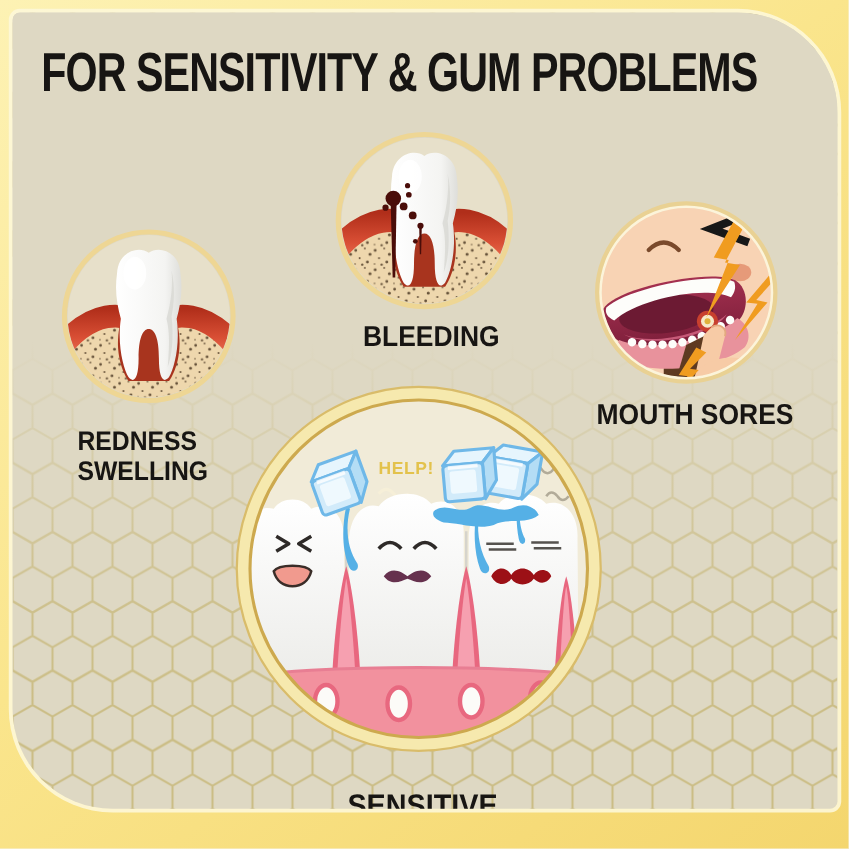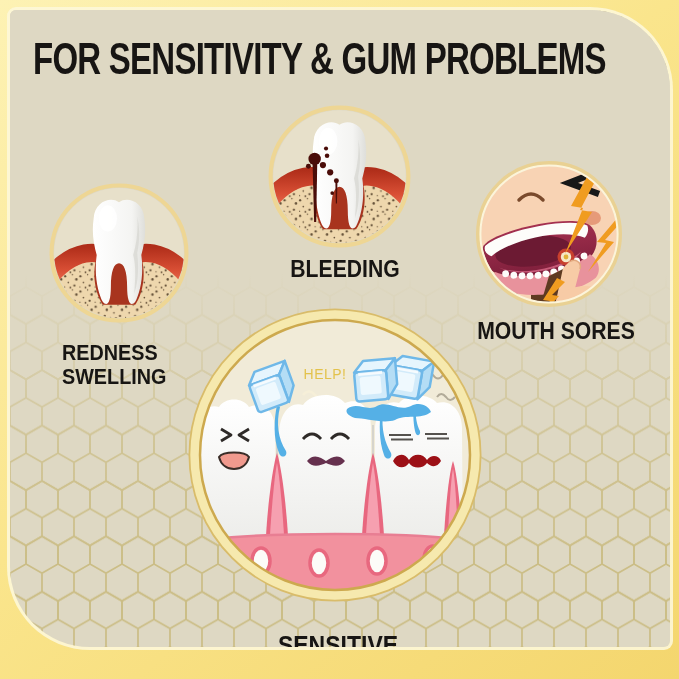--- a/index.html
+++ b/index.html
@@ -13,21 +13,21 @@
   .title{left:23px;top:24px;font-size:44px;font-weight:bold;color:#171513;
     letter-spacing:-1px;transform:scaleX(.75);transform-origin:left top;white-space:nowrap;}
   .cap{font-weight:bold;color:#171513;white-space:nowrap;}
   .cap-left{transform:scaleX(.92);transform-origin:left top;}
   .cap-center{text-align:center;transform:scaleX(.92);transform-origin:center top;}
   .redness-label{left:52px;top:331px;font-size:21.5px;line-height:24px;}
   .bleeding-label{left:255px;top:246px;width:160px;font-size:23px;}
   .mouth-label{left:456px;top:308px;width:180px;font-size:23px;}
   .sensitive-label{left:238px;top:621px;width:180px;font-size:25px;}
   .help-text{left:283px;top:356px;width:64px;text-align:center;
-    font-size:14px;font-weight:normal;color:#e3c24c;letter-spacing:.5px;}
+    font-size:14px;font-weight:bold;color:#e3c24c;letter-spacing:.5px;}
   svg{display:block;}
 </style>
 </head>
 <body>
 
 <div class="stage">
   <div class="panel">
 
     <svg class="abs" style="left:0;top:0;" width="660" height="659" viewBox="0 0 660 659">
       <defs>

